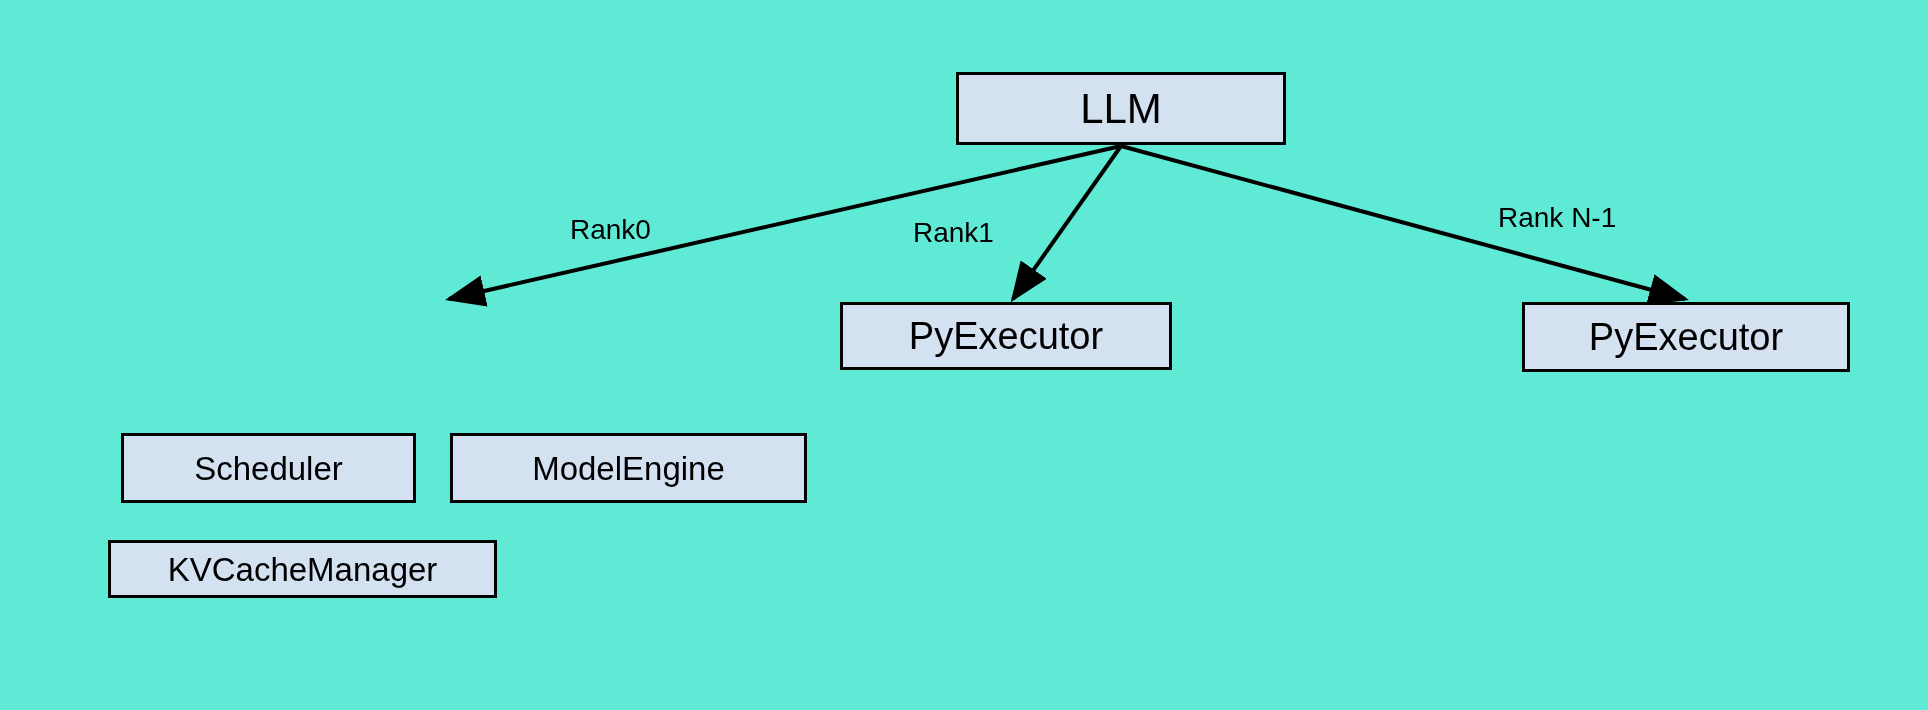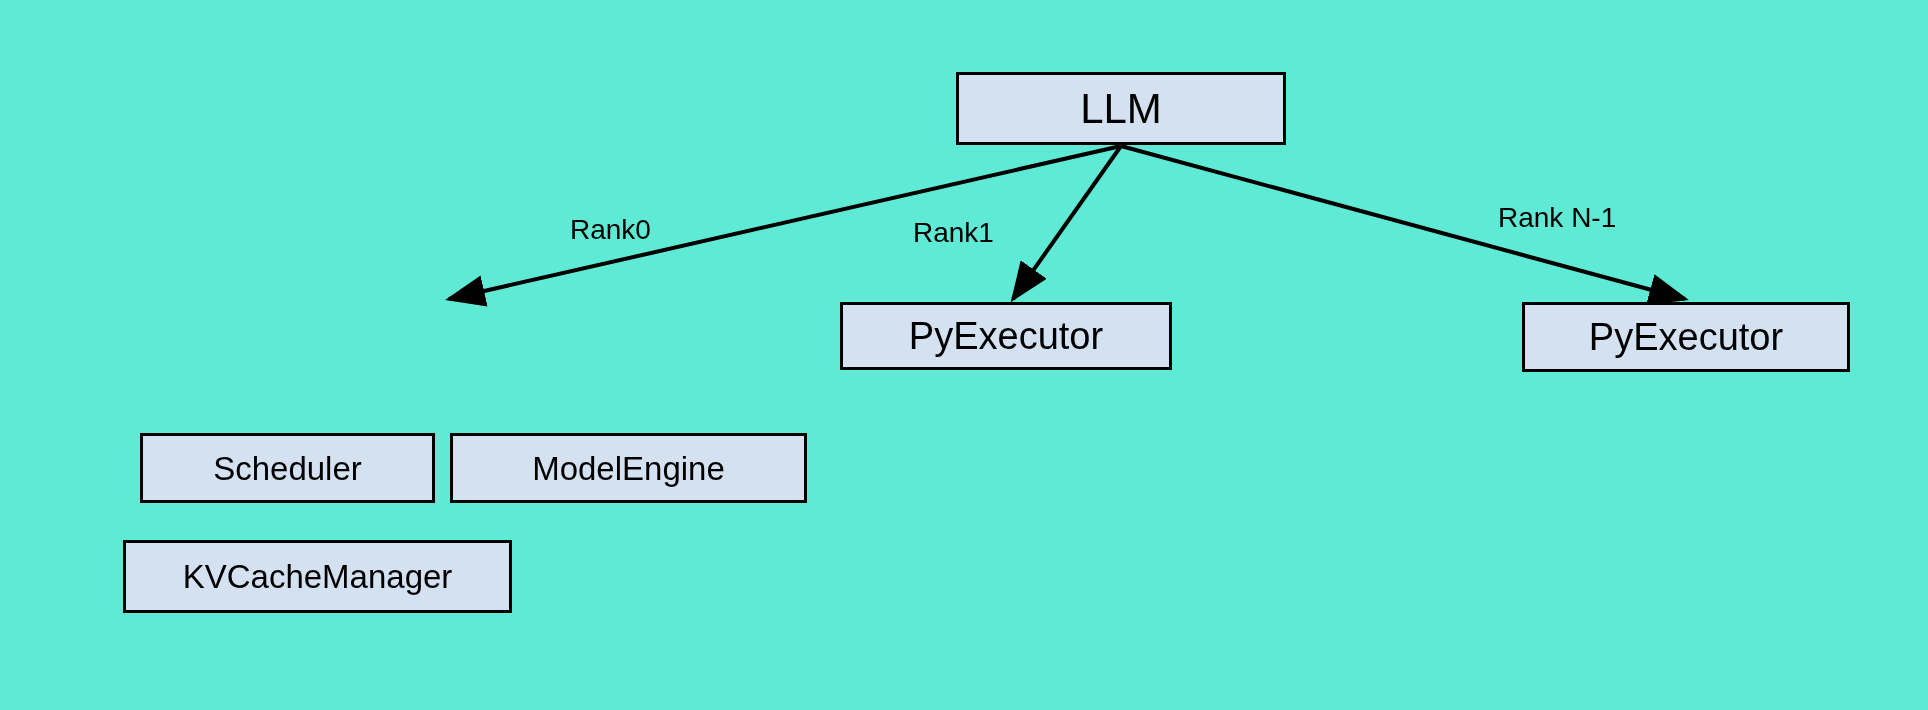--- a/index.html
+++ b/index.html
@@ -69,23 +69,23 @@
     background: #d4e1f0;
     border: 3px solid #000000;
     color: #000000;
     display: flex;
     align-items: center;
     justify-content: center;
     font-size: 33px;
     font-family: "Liberation Sans", sans-serif;
     white-space: nowrap;
   }
-  #sub-scheduler       { left: 140px; top: 433px; width: 295px; height: 70px; }
+  #sub-scheduler       { left: 121px; top: 433px; width: 295px; height: 70px; }
   #sub-modelengine     { left: 450px; top: 433px; width: 357px; height: 70px; }
-  #sub-kvcachemanager  { left: 123px; top: 540px; width: 389px; height: 73px; }
+  #sub-kvcachemanager  { left: 108px; top: 540px; width: 389px; height: 58px; }
   #sub-sampler         { left: 543px; top: 540px; width: 224px; height: 70px; }
 
   
   #node-exec-rank1 {
     left: 840px;
     top: 302px;
     width: 332px;
     height: 68px;
     align-items: center;
     font-size: 38px;

